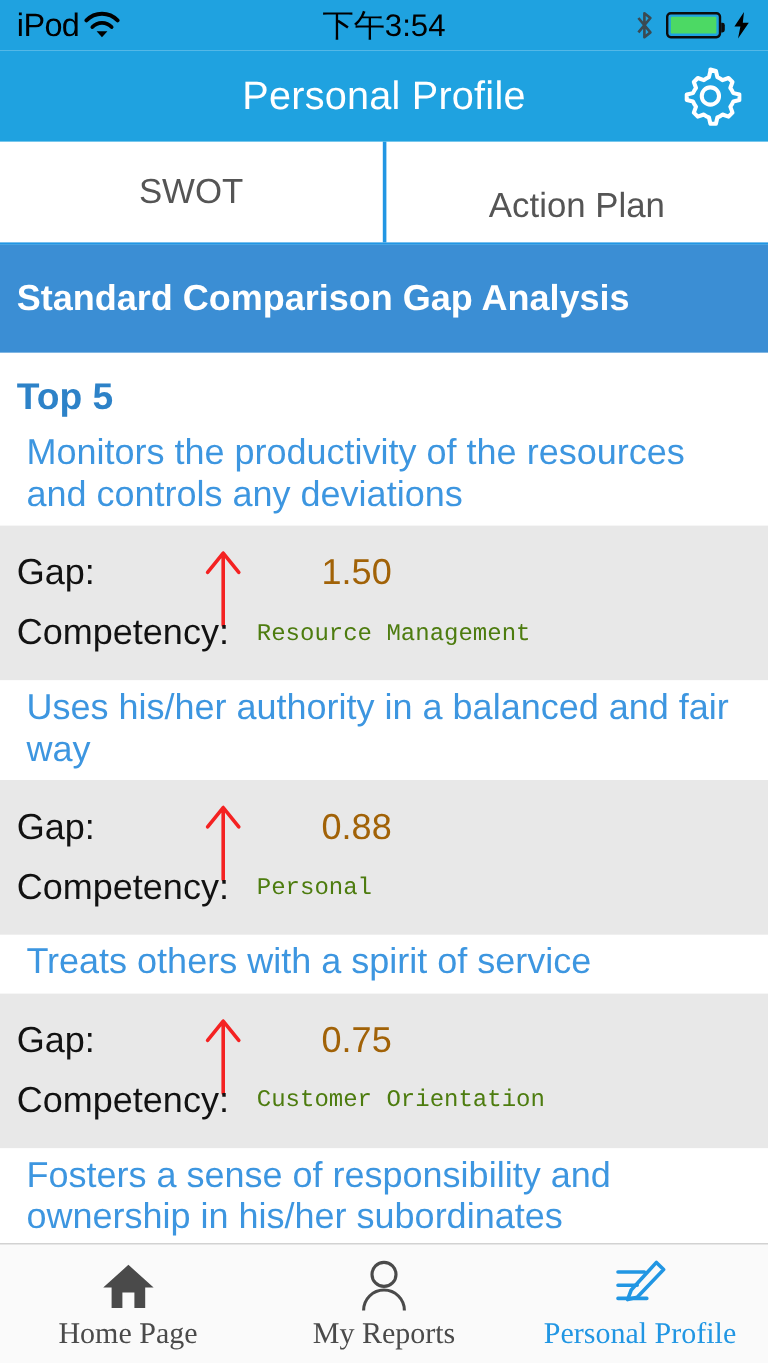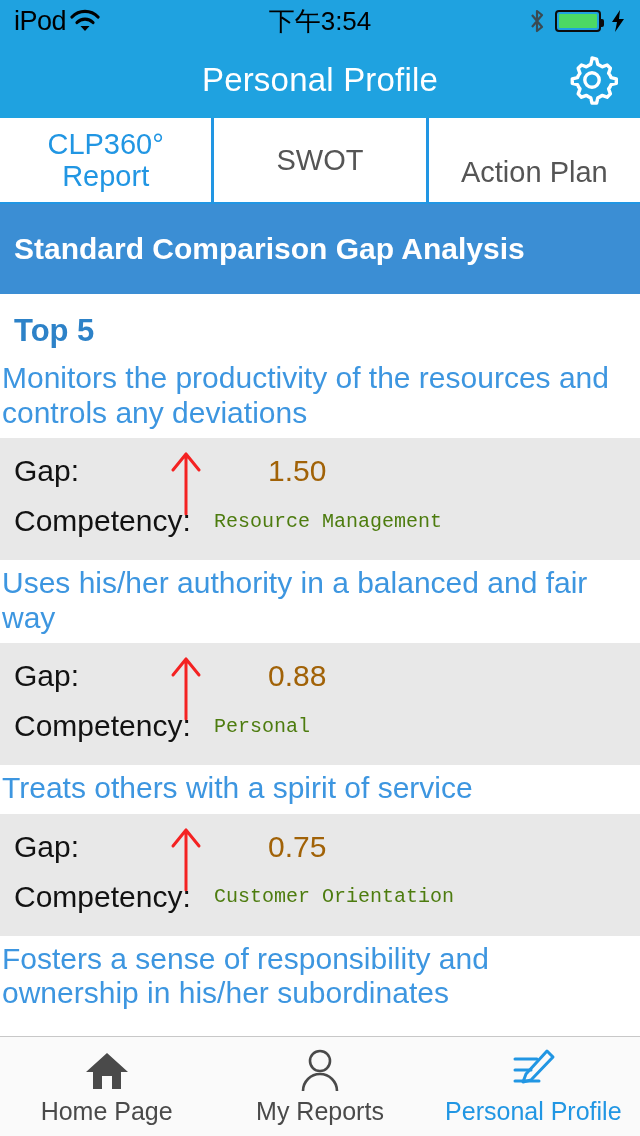--- a/index.html
+++ b/index.html
@@ -65,40 +65,40 @@
 
   
   .content { position:absolute; top:294px; left:0; right:0; bottom:100px; overflow:hidden; background:#fff; }
   .section-title {
     font-size:31px; font-weight:bold; color:#2d82c8;
     padding:4px 14px 6px 14px;
     margin-top:15px;
   }
   .item-title {
     font-size:30px; color:#3d96e0; line-height:1.15;
-    padding:6px 14px 8px 2px; background:#fff;
-  }
-  .card { background:#e8e8e8; padding:8px 14px 14px 14px; }
+    padding:6px 14px 8px 22px; background:#fff;
+  }
+  .card { background:#e8e8e8; padding:15px 14px 14px 14px; }
   .row { display:flex; align-items:center; position:relative; height:50px; }
   .row-label { font-size:30px; color:#121212; width:200px; flex:none; }
   .gap-val { font-size:30px; color:#a16207; margin-left:54px; }
   .comp-val { font-size:20px; color:#4d7c0f;font-family:Liberation Mono, monospace; }
   .arrow-up { position:absolute; left:152px; top:2px; width:40px; height:72px; pointer-events:none; }
 
   
   .tabbar {
     position:absolute; left:0; right:0; bottom:0; height:100px;
     background:#fafafa; border-top:1px solid #c8c8c8;
     display:flex;
   }
   .tabbar-item {
     flex:1; display:flex; flex-direction:column;
     align-items:center; justify-content:center; gap:4px; cursor:pointer;
   }
-  .tabbar-label { font-size:25px; color:#4a4a4a; }
+  .tabbar-label { font-size:25px; color:#4a4a4a;font-family:Liberation Serif, serif; }
   .tabbar-item.active .tabbar-label { color:#2196e3; }
   .tabbar-icon { width:48px; height:46px; display:block; }
 </style>
 </head>
 <body>
 
 <div id="app">
 
   <div class="statusbar">
     <div class="sb-left">
@@ -125,21 +125,20 @@
 
   <div class="navbar">
     <div class="nav-title">Personal Profile</div>
     <svg class="nav-gear" viewBox="0 0 52 52">
       <path d="M26 4 l4.6 1.1 1.2 5.2 a16 16 0 0 1 4.3 2.5 l5-1.8 3.3 3.3 -1.8 5 a16 16 0 0 1 2.5 4.3 l5.2 1.2 0 4.6 -5.2 1.2 a16 16 0 0 1 -2.5 4.3 l1.8 5 -3.3 3.3 -5-1.8 a16 16 0 0 1 -4.3 2.5 l-1.2 5.2 -4.6 0 -1.2-5.2 a16 16 0 0 1 -4.3-2.5 l-5 1.8 -3.3-3.3 1.8-5 a16 16 0 0 1 -2.5-4.3 l-5.2-1.2 0-4.6 5.2-1.2 a16 16 0 0 1 2.5-4.3 l-1.8-5 3.3-3.3 5 1.8 a16 16 0 0 1 4.3-2.5 l1.2-5.2 z" fill="none" stroke="#ffffff" stroke-width="3.4" stroke-linejoin="round"></path>
       <circle cx="26" cy="26" r="7.2" fill="none" stroke="#ffffff" stroke-width="3.4"></circle>
     </svg>
   </div>
 
   <div class="tabs">
-    <div class="tab active">CLP360° Report</div>
     <div class="tab">SWOT</div>
     <div class="tab">Action Plan</div>
   </div>
 
   <div class="banner">Standard Comparison Gap Analysis</div>
 
   <div class="content">
 
     <div class="section-title">Top 5</div>
 

